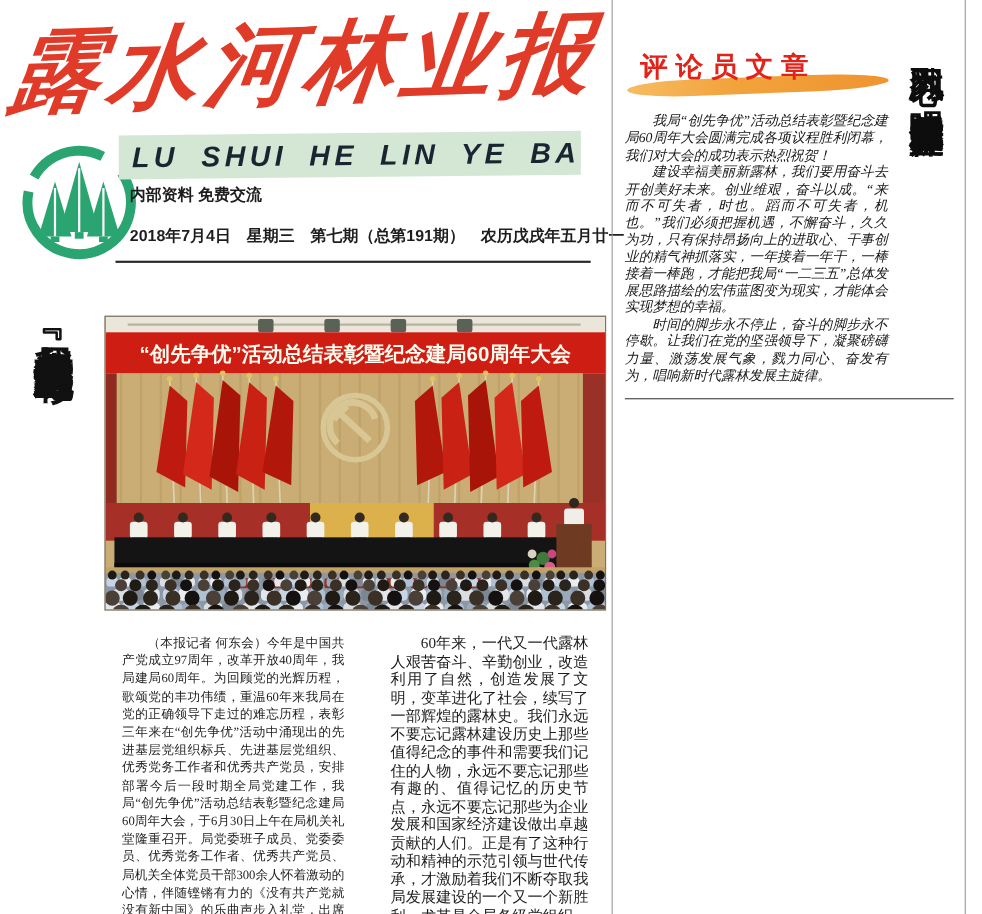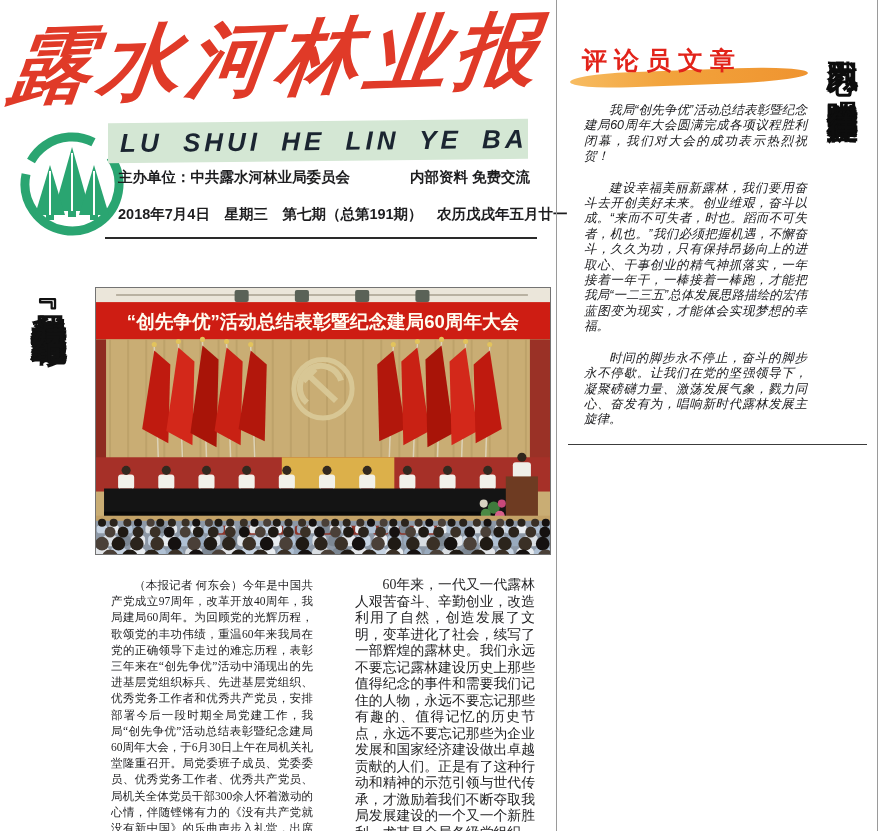--- a/index.html
+++ b/index.html
@@ -53,22 +53,22 @@
     width:50px;height:548px;margin:36px 0 10px 10px;
     font-weight:900;font-size:31px;line-height:50px;letter-spacing:1px;
     color:#0d0d0d;text-align:left;}
   .comm-label-wrap{margin:44px 0 26px 14px;width:216px;position:relative;}
   .comm-label{font-weight:900;font-size:25px;letter-spacing:7px;
     color:var(--label_red);position:relative;z-index:2;white-space:nowrap;}
   .comm-swoosh{position:absolute;left:-12px;top:26px;width:238px;height:15px;
     background:linear-gradient(90deg,#f7bc62,var(--swoosh_orange) 40%,#ef9430);
     border-radius:50% 60% 60% 50% / 100% 100% 100% 100%;
     transform:rotate(-2.2deg);z-index:1;}
-  .commentary p{margin:16px;text-indent:2em;text-align:justify;
-    font-family:Liberation Sans, sans-serif;font-style:italic;
+  .commentary p{margin:0;text-indent:2em;text-align:justify;
+    font-family:Liberation Serif, serif;font-style:italic;
     font-size:12.5px;line-height:15.4px;color:#17171a;}
   .comm-rule{clear:none;margin-top:12px;border-top:1.5px solid #3c3c3c;}
 </style>
 </head>
 <body>
 
 <div class="abs masthead-title">露水河林业报</div>
 
 <svg class="abs" style="left:19px;top:131px" width="106" height="106" viewBox="0 0 106 106">
   <circle cx="53" cy="53" r="47" fill="none" stroke="#2aa571" stroke-width="9" stroke-dasharray="186 14 72 24" transform="rotate(-35 53 53)"></circle>
@@ -81,21 +81,20 @@
   <rect x="49" y="80" width="8" height="6" fill="#2aa571"></rect>
   <rect x="27" y="84" width="8" height="5" fill="#2aa571"></rect>
   <rect x="71" y="84" width="8" height="5" fill="#2aa571"></rect>
 </svg>
 
 <div class="abs pinyin-band">
   <span>LU SHUI HE  LIN YE BAO</span>
 </div>
 
 <div class="abs org-line">
-  <span>主办单位：中共露水河林业局委员会</span>
   <span>内部资料  免费交流</span>
 </div>
 <div class="abs date-line">2018年7月4日　星期三　第七期（总第191期）　农历戊戌年五月廿一</div>
 <div class="abs head-rule"></div>
 
 <div class="abs left-headline">我局『创先争优』活动总结表彰暨纪</div>
 
 <div class="abs photo">
   <svg viewBox="0 0 452 264" preserveAspectRatio="none">
 

